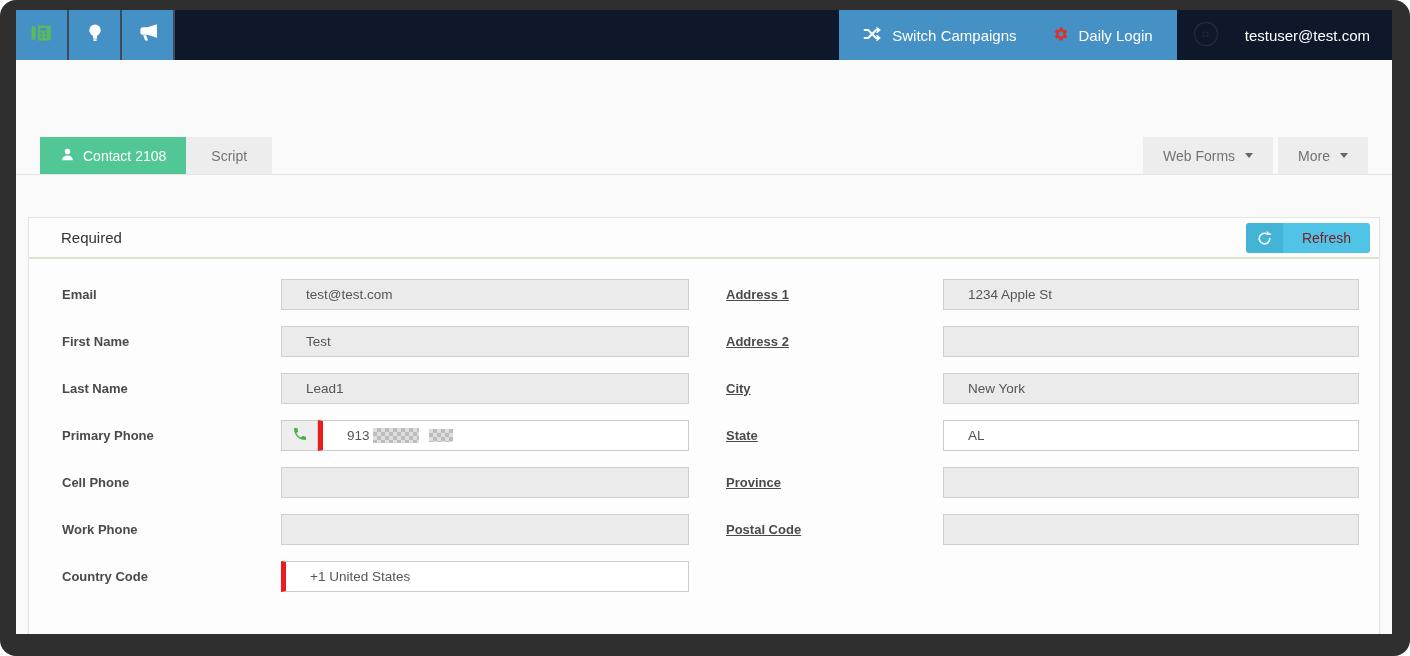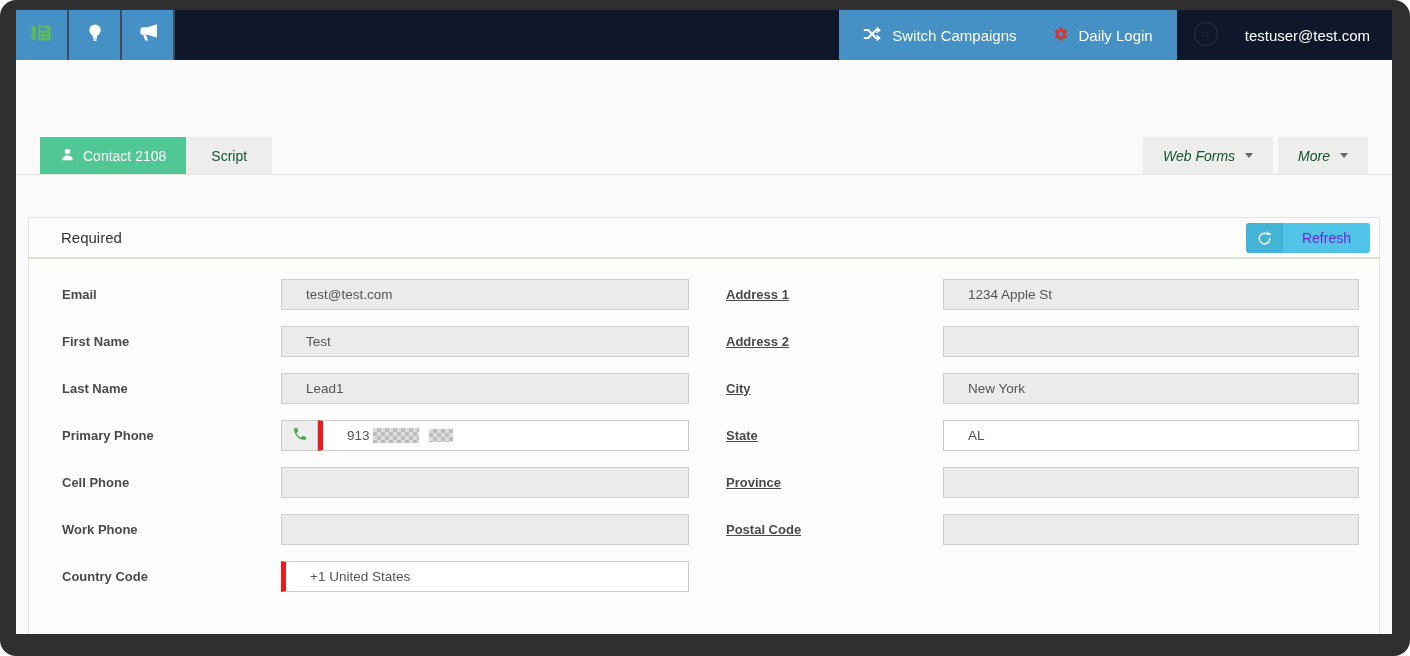--- a/index.html
+++ b/index.html
@@ -61,29 +61,29 @@
   .tabbar {
     display: flex; align-items: flex-start;
     margin-top: 77px;
     padding: 0 24px;
     border-bottom: 1px solid #e4e4e4;
   }
   .tab {
     height: 37px;
     display: flex; align-items: center; gap: 8px;
     background: #ededed;
-    color: #14532d;
+    color: #737373;
     font-size: 14px;
     padding: 0 25px;
     cursor: pointer;
     white-space: nowrap;
   }
   .tab.active { background: #50c794; color: #fff; padding: 0 20px; }
   .tab-spacer { flex: 1; }
-  .tab.right { margin-left: 5px; padding: 0 20px; font-style: italic; }
+  .tab.right { margin-left: 5px; padding: 0 20px; }
   .caret {
     width: 0; height: 0;
     border-left: 4px solid transparent;
     border-right: 4px solid transparent;
     border-top: 5px solid #666;
     margin-left: 2px;
   }
 
   
   .panel {
@@ -99,21 +99,21 @@
     display: flex; align-items: center;
     padding-left: 32px;
     border-bottom: 2px solid #d6e8c8;
   }
   .panel-title { font-size: 15px; color: #333; }
   .refresh-btn {
     position: absolute; right: 9px; top: 5px;
     height: 30px;
     display: flex; align-items: stretch;
     border-radius: 3px; overflow: hidden;
-    color: #6d28d9; font-size: 14px;
+    color: #7f1d1d; font-size: 14px;
     cursor: pointer;
   }
   .refresh-icon-seg {
     width: 37px;
     background: #43b4d6;
     display: flex; align-items: center; justify-content: center;
   }
   .refresh-text-seg {
     background: #50c4e7;
     display: flex; align-items: center;

